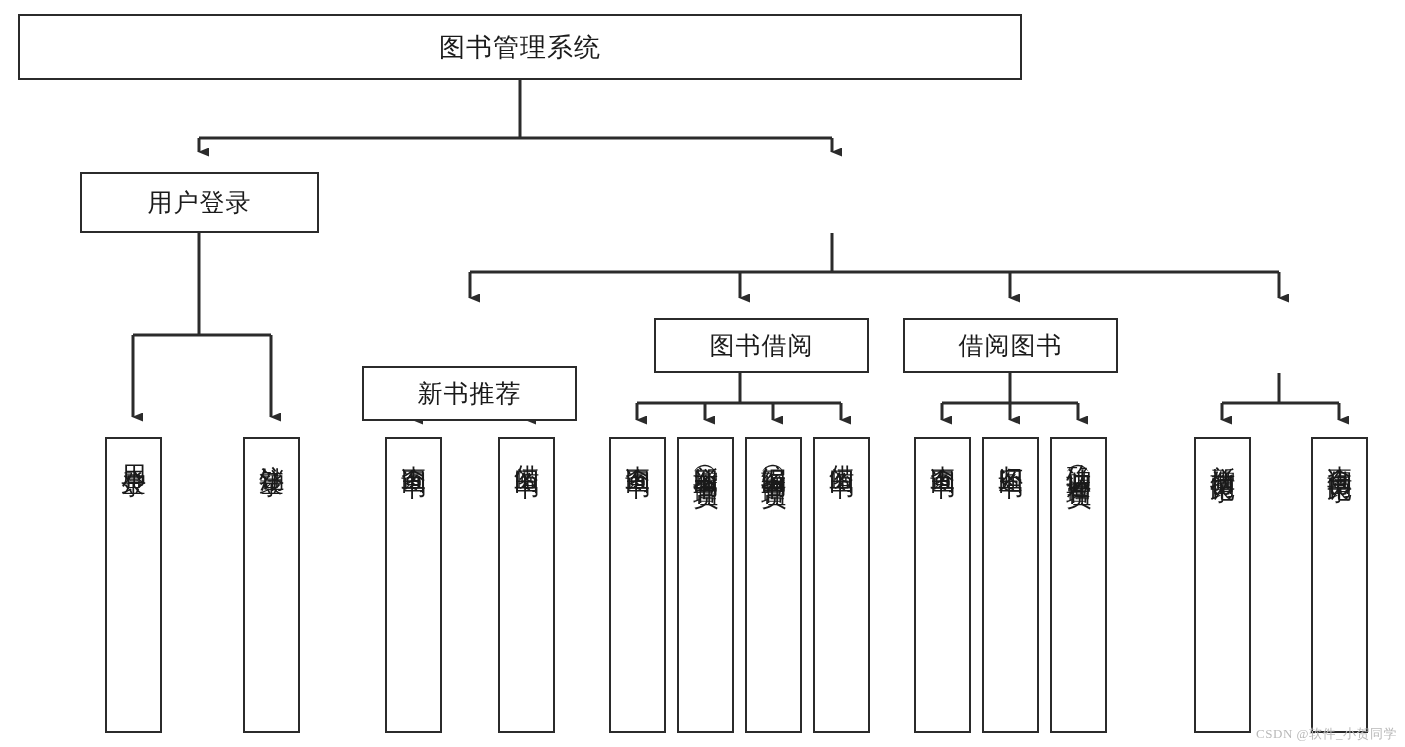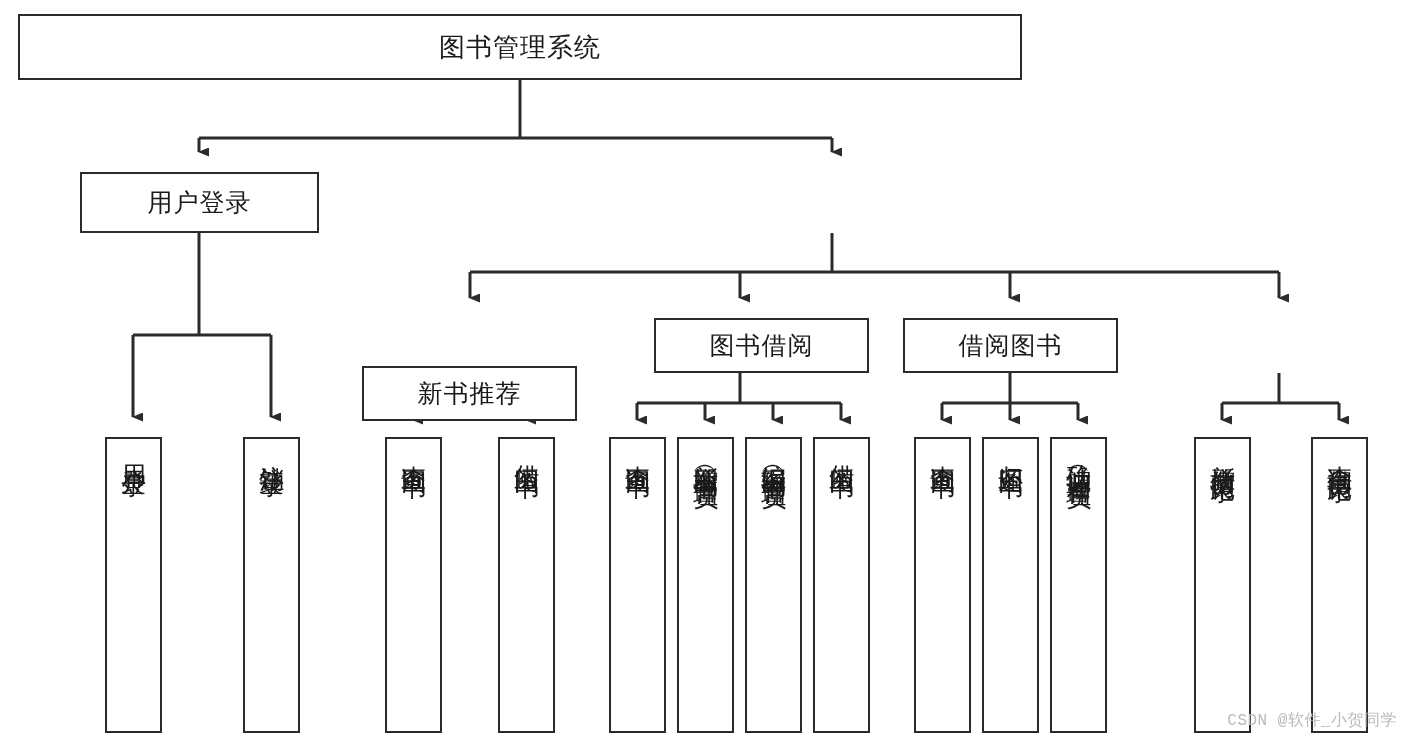--- a/index.html
+++ b/index.html
@@ -54,26 +54,26 @@
     text-orientation: upright;
     font-size: 25px;
     line-height: 1.18;
     letter-spacing: 3px;
     white-space: nowrap;
     color: #1a1a1a;
   }
   #watermark {
     position: absolute;
     right: 8px;
-    bottom: 16px;
-    font-size: 16px;
+    bottom: 4px;
+    font-size: 13px;
     color: #b9b9b9;
     letter-spacing: 0.5px;
     white-space: nowrap;
-    font-family: Liberation Mono, monospace;
+    font-family: Liberation Serif, serif;
   }
 </style>
 </head>
 <body>
 
 <div id="diagram-root">
 
   <svg id="connector-layer" viewBox="0 0 1405 747" xmlns="http://www.w3.org/2000/svg">
     <defs>
       <marker id="arrowhead" markerWidth="9" markerHeight="11" refX="4.5" refY="10" orient="auto" markerUnits="userSpaceOnUse">

